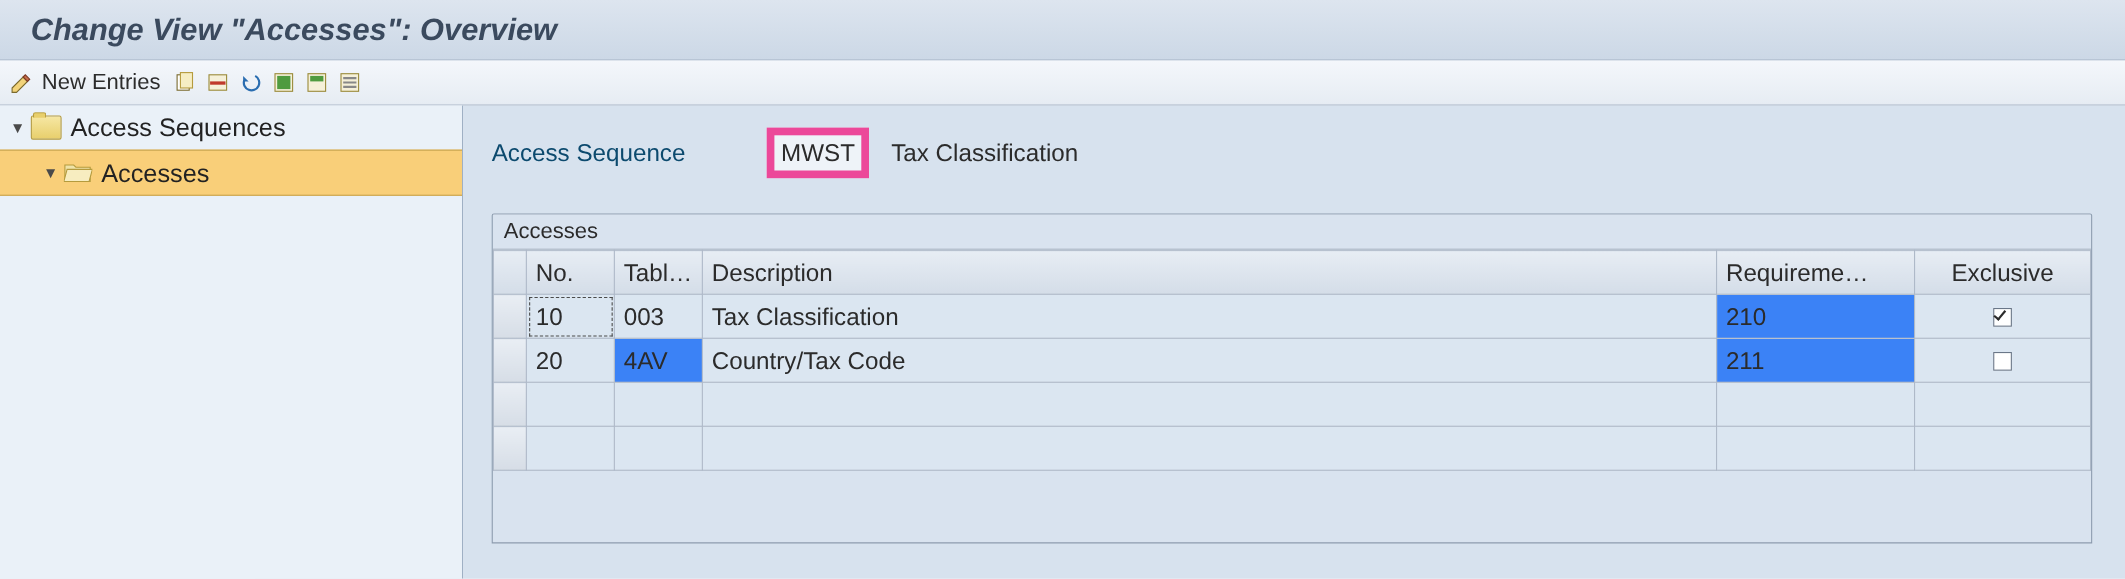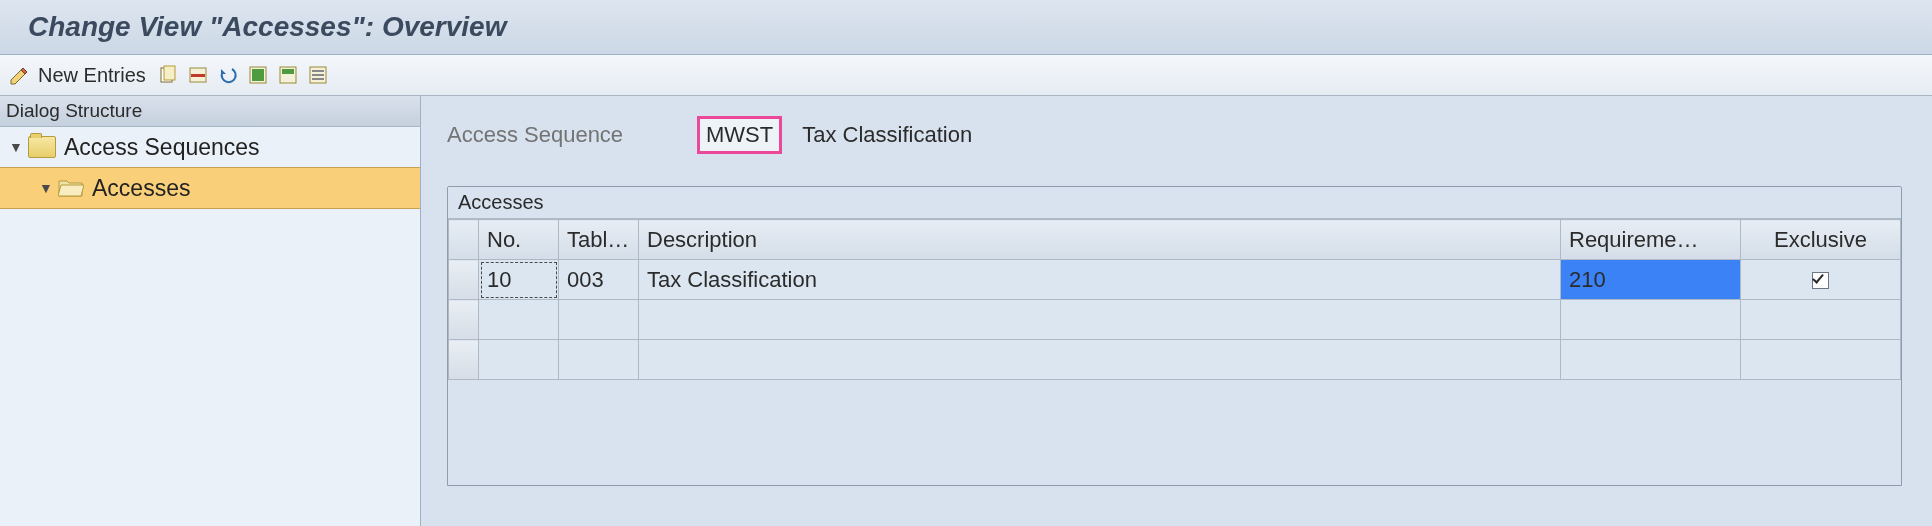--- a/index.html
+++ b/index.html
@@ -142,28 +142,28 @@
     padding: 20px 0 0 26px;
   }
   .seq-row {
     display: flex;
     align-items: center;
     gap: 20px;
     margin-bottom: 32px;
   }
   .seq-label {
     font-size: 22px;
-    color: #737373;
+    color: #0c4a6e;
     width: 230px;
   }
   .seq-code {
     font-size: 22px;
     padding: 2px 6px;
     background: #eef3f8;
-    border: 3px solid #ec4899;
+    border: 7px solid #ec4899;
     height: 28px;
     display: inline-flex;
     align-items: center;
     min-width: 60px;
   }
   .seq-desc {
     font-size: 22px;
   }
 
   
@@ -309,21 +309,20 @@
       <line x1="4" y1="6" x2="16" y2="6" stroke="#888" stroke-width="2"></line>
       <line x1="4" y1="10" x2="16" y2="10" stroke="#888" stroke-width="2"></line>
       <line x1="4" y1="14" x2="16" y2="14" stroke="#888" stroke-width="2"></line>
     </svg>
   </span>
 </div>
 
 <div class="main">
 
   <div class="tree-panel">
-    <div class="tree-header">Dialog Structure</div>
     <div class="tree-body">
 
       <div class="tree-row">
         <span class="tree-spacer" style="width:8px"></span>
         <span class="tree-expander">▼</span>
         <span class="folder-icon folder-closed"></span>
         <span>Access Sequences</span>
       </div>
 
       <div class="tree-row selected">
@@ -374,20 +373,28 @@
         </thead>
         <tbody>
           <tr>
             <td class="col-sel"></td>
             <td class="col-no cell-input focused">10</td>
             <td class="col-tab cell-input">003</td>
             <td class="col-desc cell-input">Tax Classification</td>
             <td class="col-req cell-input white">210</td>
             <td class="col-excl cell-input"><span class="chk checked"></span></td>
           </tr>
+          <tr>
+            <td class="col-sel"></td>
+            <td class="col-no cell-input">20</td>
+            <td class="col-tab cell-input white">4AV</td>
+            <td class="col-desc cell-input">Country/Tax Code</td>
+            <td class="col-req cell-input white">211</td>
+            <td class="col-excl cell-input"><span class="chk"></span></td>
+          </tr>
           <tr class="empty">
             <td class="col-sel"></td>
             <td class="col-no"></td>
             <td class="col-tab"></td>
             <td class="col-desc"></td>
             <td class="col-req"></td>
             <td class="col-excl"></td>
           </tr>
           <tr class="empty">
             <td class="col-sel"></td>

